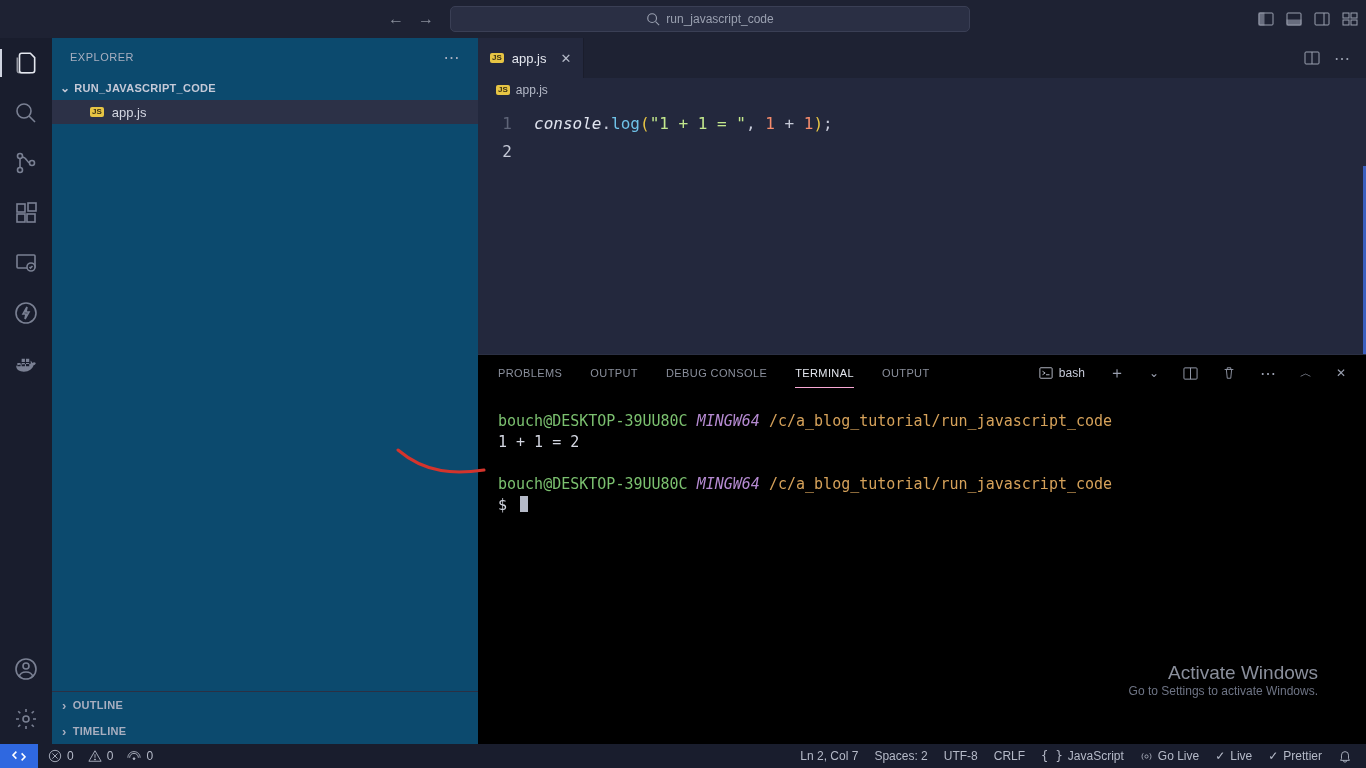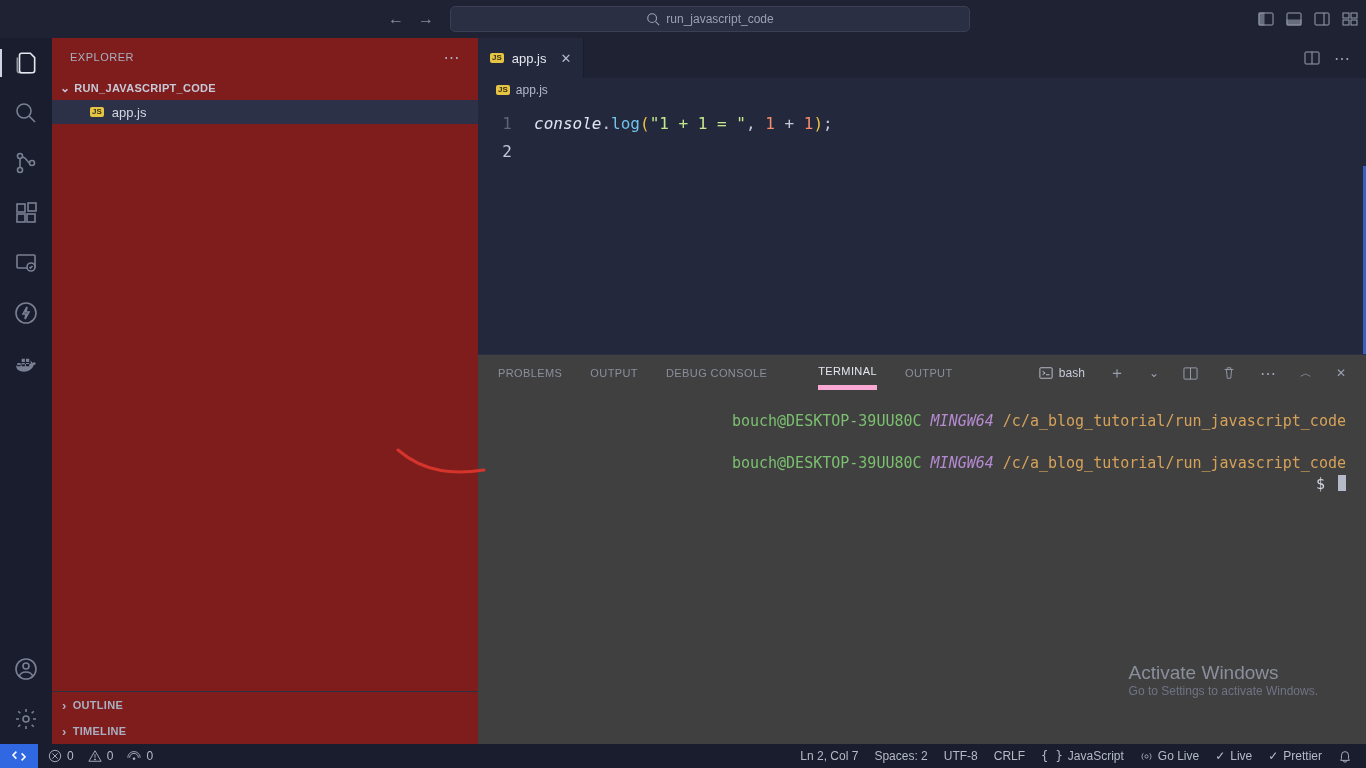--- a/index.html
+++ b/index.html
@@ -46,21 +46,21 @@
   .main { display:flex; height: calc(100% - 38px - 24px); }
   .activity-bar{
     width:52px; background:#191d2d; display:flex; flex-direction:column; align-items:center; padding-top:12px; gap:24px;
   }
   .activity-bar .act-ico{width:26px;height:26px;color:#7a8093;cursor:pointer;display:flex;align-items:center;justify-content:center;}
   .activity-bar .act-ico.active{color:#e4e7ef;}
   .activity-bar .act-ico.active::before{content:"";position:absolute;left:0;width:2px;height:28px;background:#cfd3e0;}
   .activity-bar .act-wrap{position:relative;width:100%;display:flex;justify-content:center;}
   .activity-bottom{margin-top:auto; margin-bottom:12px; display:flex; flex-direction:column; gap:24px;align-items:center;}
 
-  .sidebar{ width:426px; background:#7f1d1d;display:flex;flex-direction:column;}
+  .sidebar{ width:426px; background:#0c4a6e;display:flex;flex-direction:column;}
   .sidebar-header{height:38px;display:flex;align-items:center;justify-content:space-between;padding:0 18px;color:#a9afc0;font-size:11px;letter-spacing:.5px;}
   .sidebar-header .dots{font-size:16px;color:#a9afc0;cursor:pointer;}
   .folder-row{height:24px;display:flex;align-items:center;gap:4px;padding-left:8px;color:#c6cad8;font-size:11px;font-weight:700;letter-spacing:.3px;cursor:pointer;}
   .folder-row .chev{font-size:12px;}
   .file-row{height:24px;display:flex;align-items:center;gap:8px;padding-left:38px;color:#d4d7e2;font-size:13px;background:#2c3147;cursor:pointer;}
   .js-badge{background:#e7c544;color:#3b3214;font-size:8px;font-weight:700;padding:1px 2px;border-radius:2px;line-height:1;}
   .sidebar-collapsed{margin-top:auto;border-top:1px solid #2b3044;}
   .collapse-row{height:26px;display:flex;align-items:center;gap:6px;padding-left:10px;color:#a9afc0;font-size:11px;font-weight:700;letter-spacing:.3px;cursor:pointer;}
   .collapse-row .chev{font-size:13px;}
 
@@ -79,34 +79,34 @@
   .tok-fn{color:#6fc2e8;}
   .tok-par{color:#e7c544;}
   .tok-str{color:#c3e88d;}
   .tok-op{color:#c6cad8;}
   .tok-num{color:#f78c6c;}
   .tok-semi{color:#c6cad8;}
 
   .editor-bottom-space{flex:1;border-right:3px solid #3a5fbf;border-right:none;position:relative;}
   .right-accent{position:absolute;right:0;top:0;bottom:0;width:3px;background:#3a5fbf;}
 
-  .panel{height:390px;border-top:1px solid #2b3044;display:flex;flex-direction:column;background:#404040;text-align:right;}
+  .panel{height:390px;border-top:1px solid #2b3044;display:flex;flex-direction:column;background:#000000;}
   .panel-tabs{height:36px;display:flex;align-items:center;gap:28px;padding:0 20px;color:#8a8f9c;font-size:11px;letter-spacing:.4px;}
   .panel-tabs .ptab{cursor:pointer;padding:8px 0;}
-  .panel-tabs .ptab.active{color:#e4e7ef;border-bottom:5px solid #f9a8d4;margin-left:23px;}
+  .panel-tabs .ptab.active{color:#e4e7ef;border-bottom:1px solid #f9a8d4;}
   .panel-tabs .right{margin-left:auto;display:flex;align-items:center;gap:24px;font-size:12px;letter-spacing:0;}
   .panel-tabs .term-kind{display:flex;align-items:center;gap:6px;color:#c6cad8;}
   .panel-tabs .pico{color:#9aa0b0;cursor:pointer;}
   .terminal-body{flex:1;padding:20px 20px 0 20px;font-family:Consolas,monospace;font-size:15px;line-height:21px;color:#d4d7e2;}
   .t-green{color:#7bc06f;}
   .t-purple{color:#b58ad1;font-style:italic;}
   .t-orange{color:#d6a25a;}
   .t-cursor{display:inline-block;width:8px;height:16px;background:#b5bac8;vertical-align:-2px;margin-left:4px;}
 
-  .watermark{position:absolute;right:48px;bottom:70px;color:#6e7485;text-align:left;}
+  .watermark{position:absolute;right:48px;bottom:70px;color:#6e7485;text-align:right;}
   .watermark .big{font-size:19px;color:#8a8f9c;}
   .watermark .small{font-size:12px;color:#6e7485;}
 
   .red-anno{position:absolute;left:396px;top:446px;width:90px;height:30px;pointer-events:none;}
 
   .statusbar{height:24px;background:#191d2d;display:flex;align-items:center;font-size:12px;color:#b5bac8;}
   .remote-badge{height:100%;width:38px;background:#2f68e0;display:flex;align-items:center;justify-content:center;color:#fff;}
   .status-left{display:flex;align-items:center;gap:14px;padding-left:10px;}
   .status-right{margin-left:auto;display:flex;align-items:center;gap:16px;padding-right:14px;}
   .st-item{display:flex;align-items:center;gap:5px;cursor:pointer;}
@@ -318,20 +318,21 @@
         </div>
       </div>
       <div class="terminal-body">
         <div>
           <span class="t-green">bouch@DESKTOP-39UU80C</span>
           <span> </span>
           <span class="t-purple">MINGW64</span>
           <span> </span>
           <span class="t-orange">/c/a_blog_tutorial/run_javascript_code</span>
         </div>
+        <div>1 + 1 =  2</div>
         <div style="height:21px;"></div>
         <div>
           <span class="t-green">bouch@DESKTOP-39UU80C</span>
           <span> </span>
           <span class="t-purple">MINGW64</span>
           <span> </span>
           <span class="t-orange">/c/a_blog_tutorial/run_javascript_code</span>
         </div>
         <div>
           <span>$</span>

